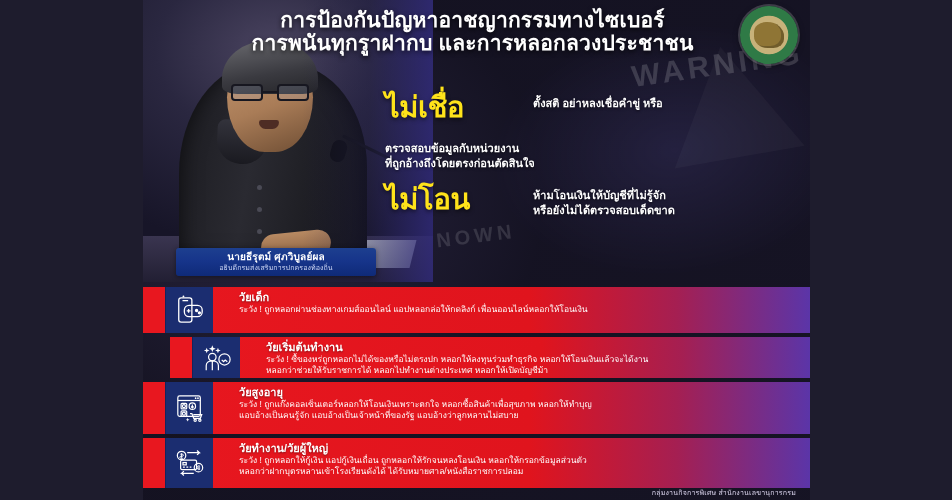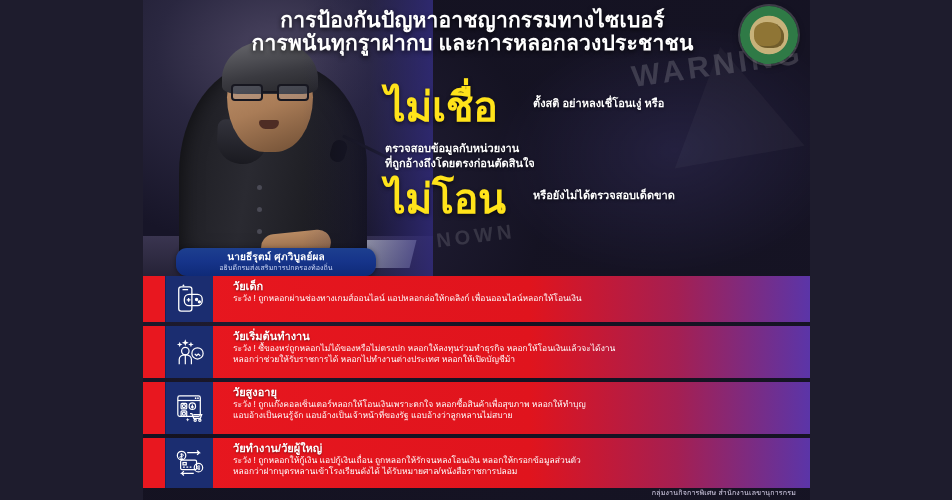--- a/index.html
+++ b/index.html
@@ -91,21 +91,21 @@
     background:#101016; border-radius:7px; transform:rotate(16deg); }
   .p-hand{ position:absolute; left:118px; bottom:24px; width:70px; height:26px;
     background:linear-gradient(#b88a62,#8a6142); border-radius:16px; transform:rotate(-6deg);}
   .photo-fade{ position:absolute; inset:0;
     background:linear-gradient(90deg,rgba(0,0,0,0) 55%,rgba(35,32,75,.35) 78%,rgba(48,42,120,.85) 100%); }
 
   
   .nameplate{
     position:absolute; left:33px; top:248px; width:200px; z-index:12;
     background:linear-gradient(180deg,#1d3f8f 0%,#16348a 48%,#0f2a78 100%);
-    border-radius:11px; text-align:center; padding:3px 6px 4px;
+    border-radius:3px; text-align:center; padding:3px 6px 4px;
     box-shadow:0 1px 5px rgba(0,0,0,.45);
   }
   .nameplate .nm{ color:#fff; font-size:10px; font-weight:700; line-height:12px; letter-spacing:.2px;}
   .nameplate .ps{ color:#cfd8f6; font-size:7px; line-height:9px; letter-spacing:.1px; }
 
   
   .header{ position:absolute; left:0; top:8px; width:667px; z-index:14; text-align:center; }
   .header h1{
     color:#fff; font-size:21px; font-weight:700; line-height:23px; letter-spacing:.2px;
     text-shadow:0 2px 5px rgba(0,0,0,.75); padding:0 56px 0 48px;
@@ -118,47 +118,47 @@
     box-shadow:0 0 0 2px rgba(255,255,255,.18), 0 2px 6px rgba(0,0,0,.5);
     display:flex; align-items:center; justify-content:center;
   }
   .seal .lion{ width:30px; height:26px; background:#8a6f2e; opacity:.9;
     border-radius:40% 55% 35% 45%; box-shadow:inset -3px -2px 0 rgba(0,0,0,.25); }
 
   
   .slogan{ position:absolute; left:242px; top:90px; z-index:15; width:420px; }
   .srow{ display:flex; align-items:flex-start; margin-bottom:11px; }
   .sbig{
-    color:#ffe31a; font-size:41px; font-weight:700; line-height:34px;
+    color:#ffe31a; font-size:29px; font-weight:700; line-height:34px;
     width:148px; flex:0 0 148px; letter-spacing:-.3px;
     text-shadow:0 2px 4px rgba(0,0,0,.55);
   }
   .sdesc{ color:#fff; font-size:11px; line-height:15px; padding-top:6px; font-weight:600;
     text-shadow:0 1px 3px rgba(0,0,0,.55); }
   .sdesc div{ white-space:nowrap; }
 
   
   .rows{ position:absolute; left:0; bottom:8px; width:667px; z-index:18; }
   .row{
     display:flex; align-items:stretch; margin-bottom:4px; height:48px;
     background:linear-gradient(90deg,#e8171f 0%,#e0141d 58%,#a51f52 80%,#5b35a8 100%);
   }
   .row .lead{ width:22px; flex:0 0 22px; background:#e8171f; }
   .row .iconbox{
     width:48px; flex:0 0 48px; background:#1b2d70; display:flex;
     align-items:center; justify-content:center; border-left:1px solid #14245c;
   }
   .row .iconbox svg{ width:30px; height:30px; }
-  .row .txt{ padding:4px 8px 4px 20px; color:#fff; overflow:hidden; }
+  .row .txt{ padding:4px 8px 4px 26px; color:#fff; overflow:hidden; }
   .row .ttl{ font-size:11px; font-weight:700; color:#fff; line-height:13px;
     text-shadow:0 1px 2px rgba(0,0,0,.4); }
   .row .body{ font-size:8.5px; line-height:11px; color:#fff; }
 
   
-  .row.r1{ height:46px; } .row.r2{ height:52px; }
+  .row.r1{ height:46px; } .row.r2{ height:41px;margin-left:27px; }
   .row.r3{ height:50px; } .row.r4{ height:52px; }
 
   
   .credit{
     position:absolute; right:14px; bottom:2px; z-index:22;
     color:#dfd9f2; font-size:7px; letter-spacing:.2px;
   }
 </style>
 </head>
 <body>
@@ -205,32 +205,33 @@
     </div>
 
     <div class="seal">
       <div class="lion"></div>
     </div>
 
     <div class="slogan">
       <div class="srow">
         <div class="sbig">ไม่เชื่อ</div>
         <div class="sdesc">
-          <div>ตั้งสติ อย่าหลงเชื่โอนเงู่ หรือ</div>
+          <div>ตั้งสติ อย่าหลงเชื่อคำขู่ หรือ</div>
         </div>
       </div>
       <div class="srow">
         <div class="sdesc">
           <div>ตรวจสอบข้อมูลกับหน่วยงาน</div>
           <div>ที่ถูกอ้างถึงโดยตรงก่อนตัดสินใจ</div>
         </div>
       </div>
       <div class="srow">
         <div class="sbig">ไม่โอน</div>
         <div class="sdesc">
+          <div>ห้ามโอนเงินให้บัญชีที่ไม่รู้จัก</div>
           <div>หรือยังไม่ได้ตรวจสอบเด็ดขาด</div>
         </div>
       </div>
     </div>
 
     <div class="rows">
 
       <div class="row r1">
         <div class="lead"></div>
         <div class="iconbox">

